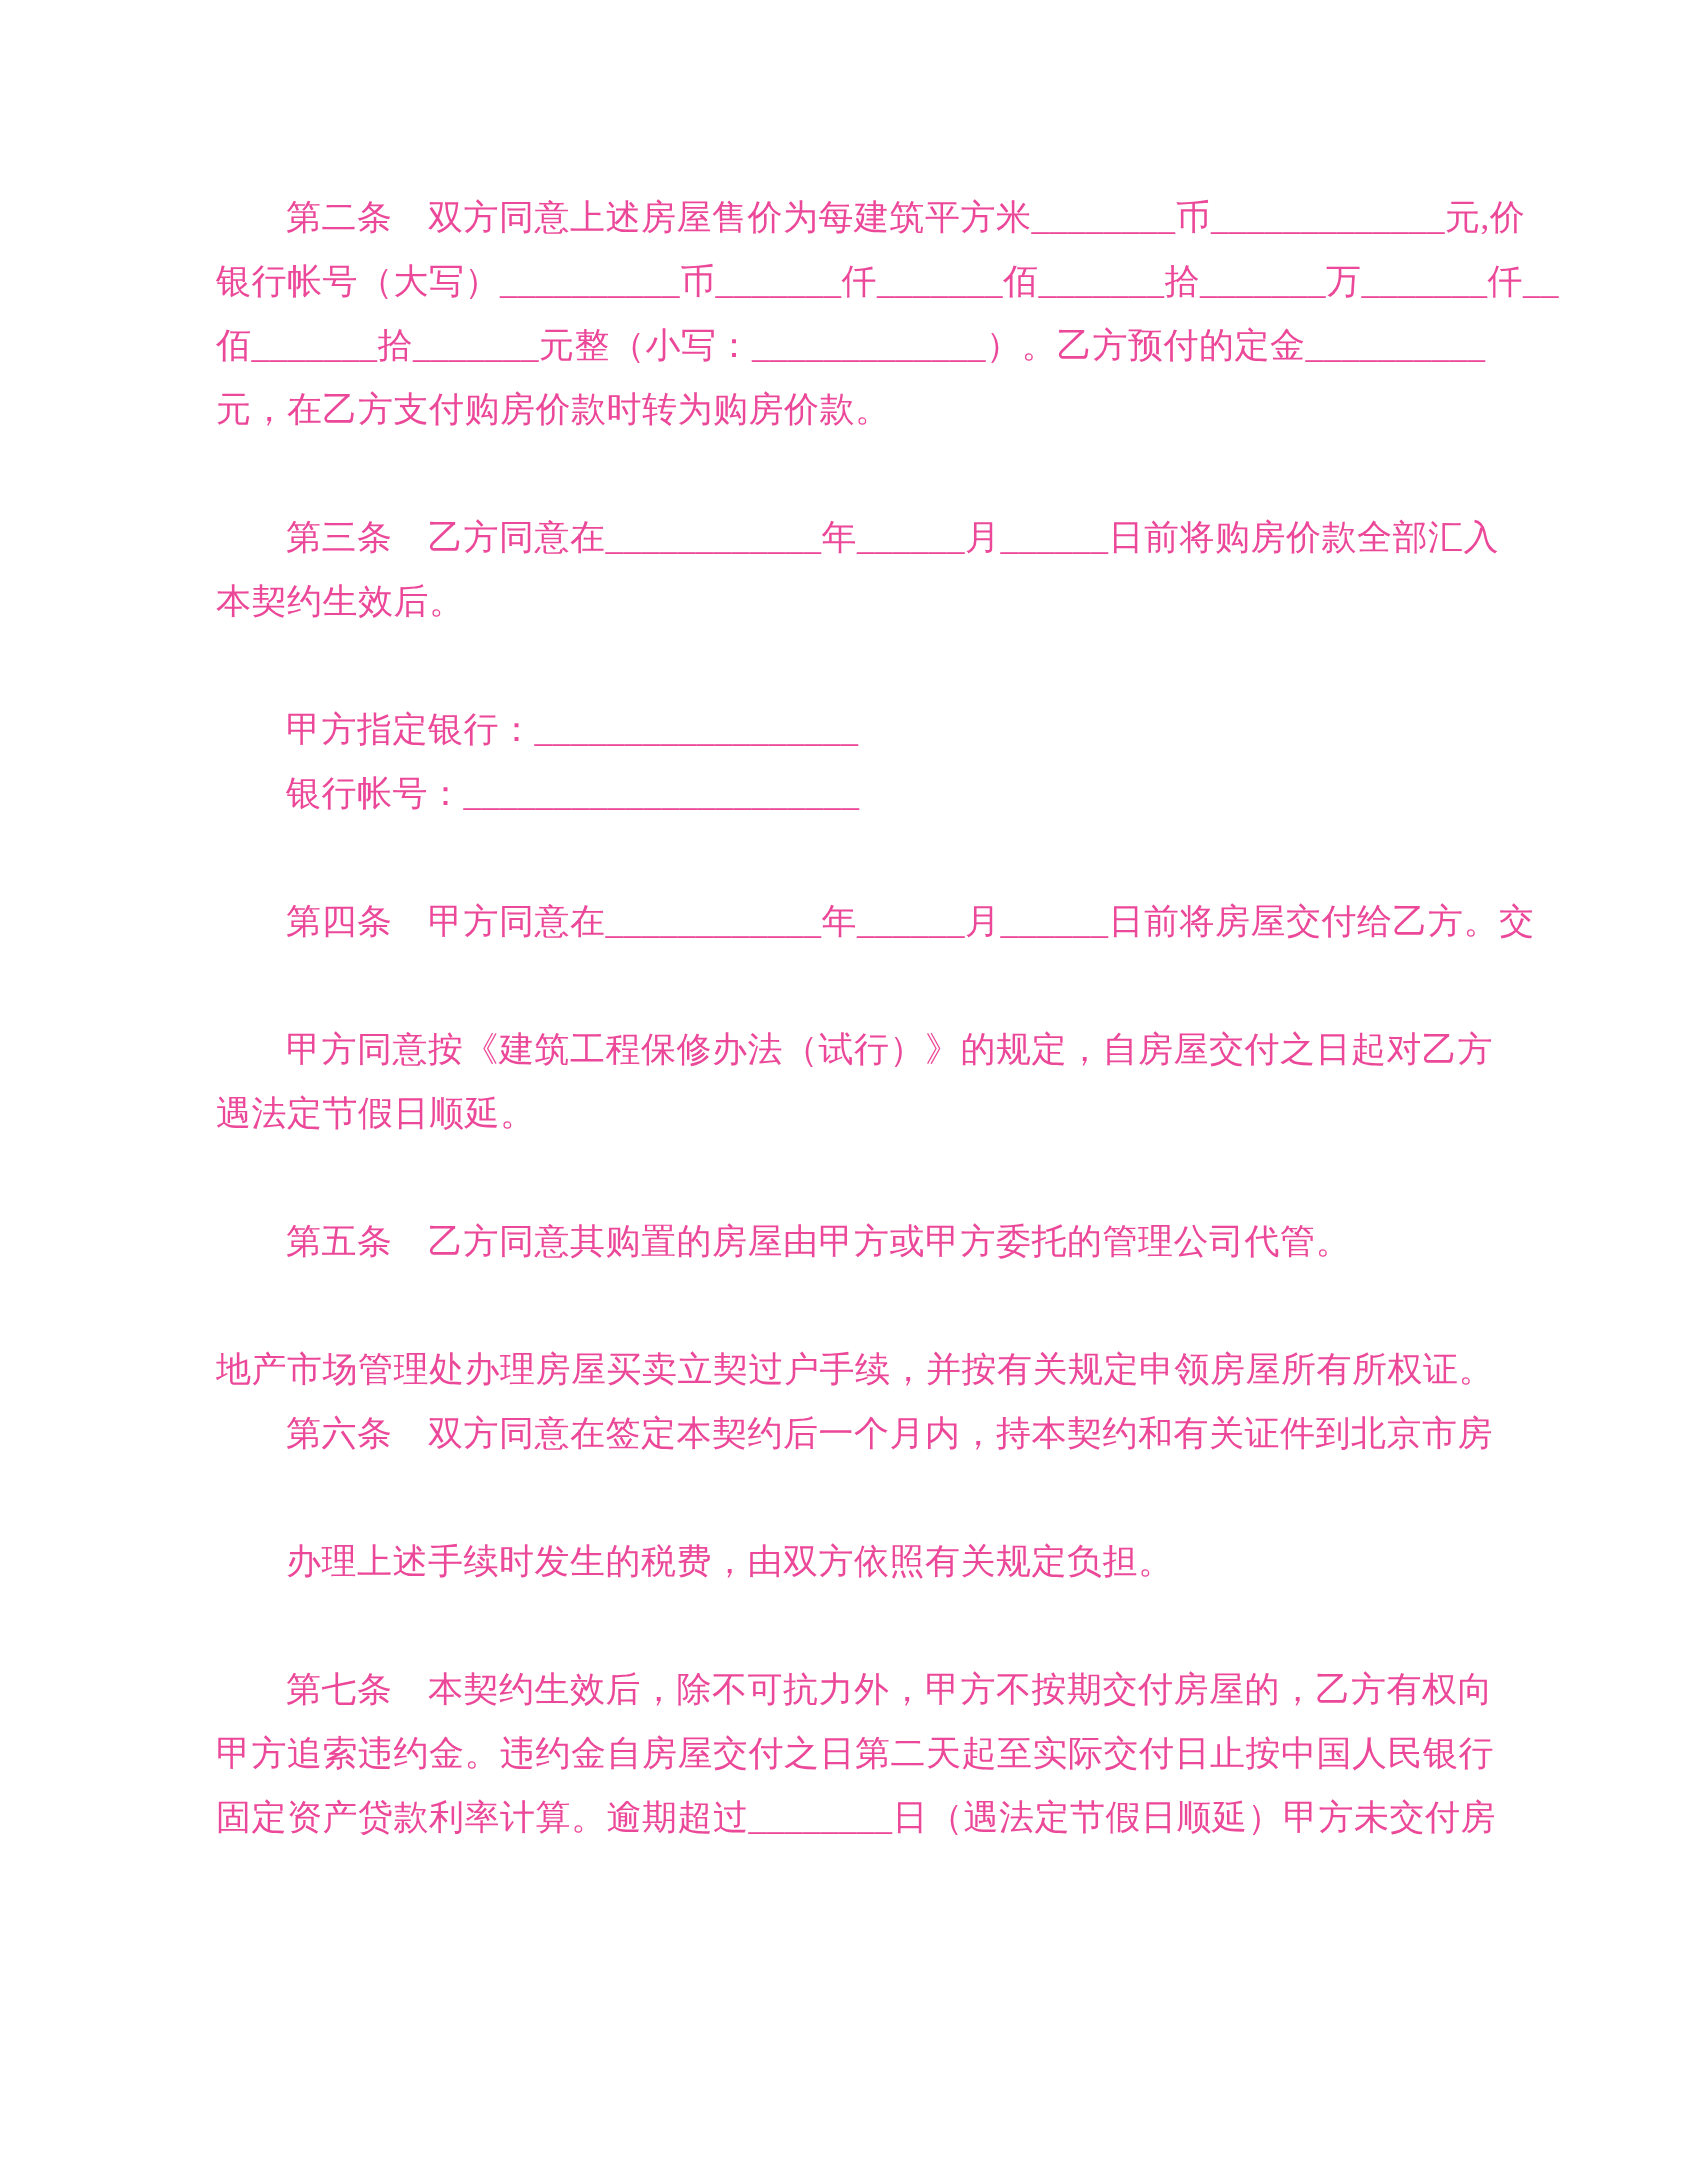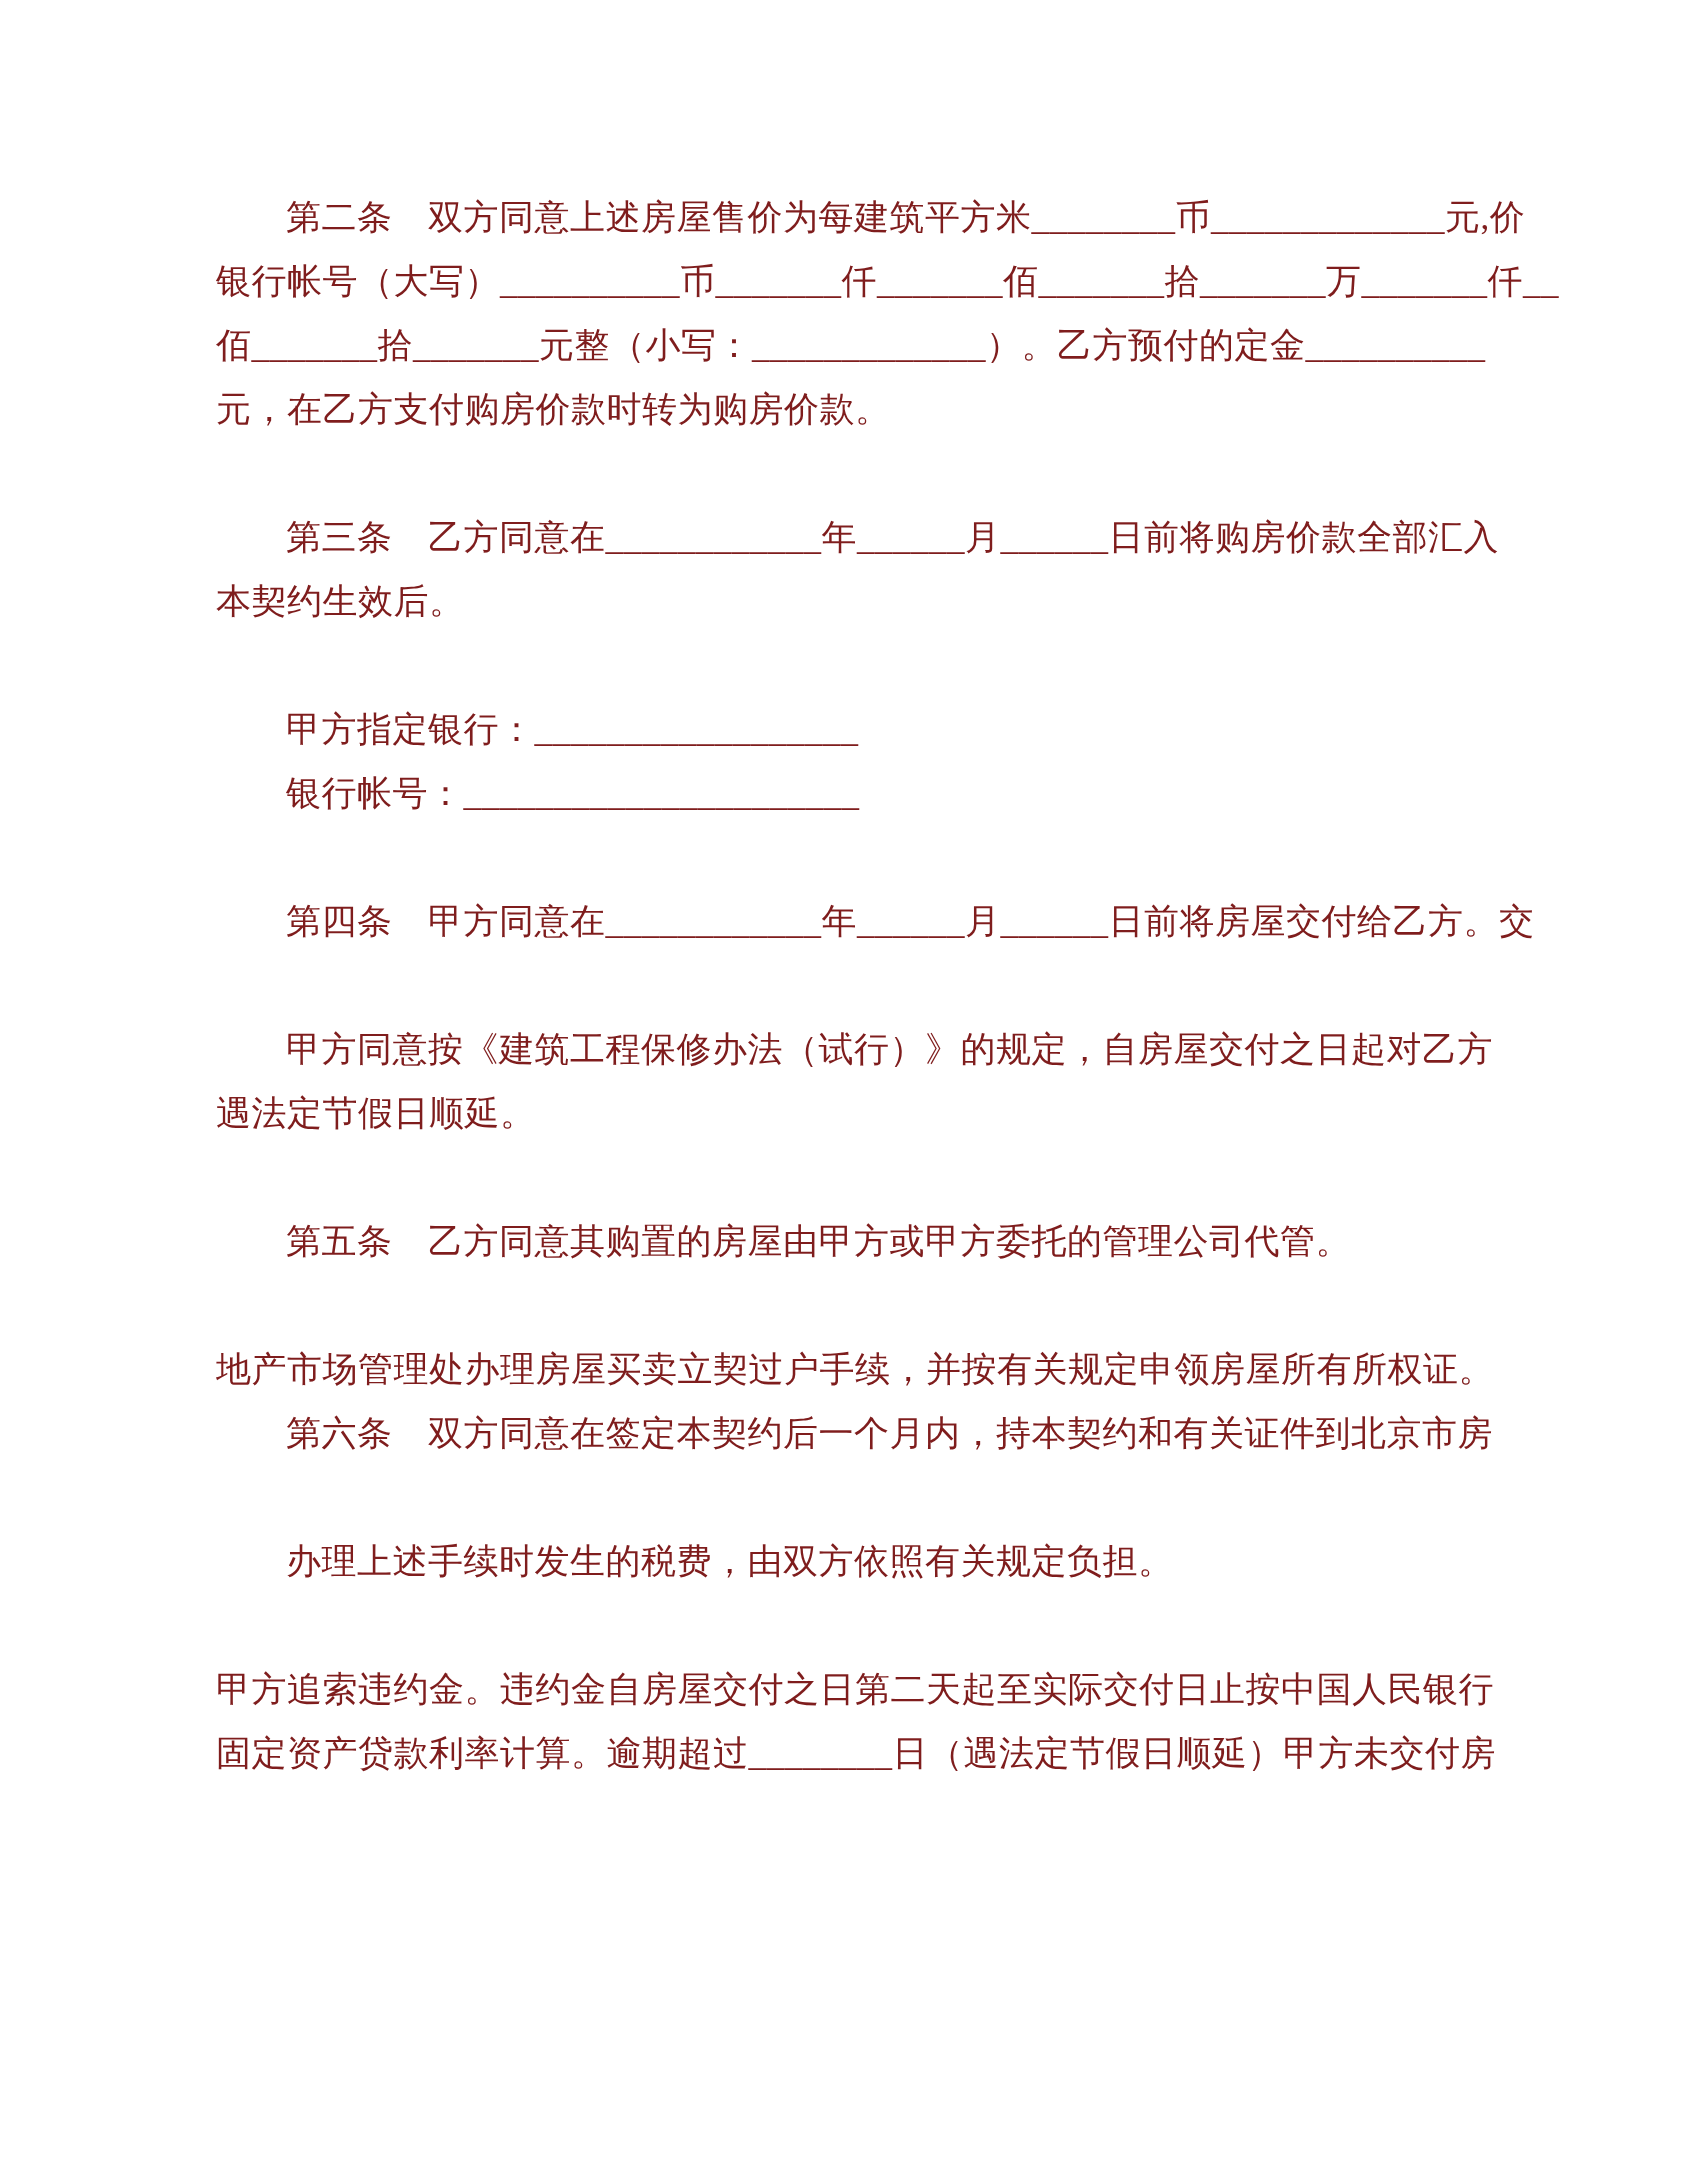--- a/index.html
+++ b/index.html
@@ -11,21 +11,21 @@
     width: 1686px;
     height: 2182px;
     overflow: hidden;
     font-family: "Liberation Serif", "DejaVu Serif", serif;
   }
   .page {
     box-sizing: border-box;
     width: 1686px;
     height: 1694px;
     background: #ffffff;
-    color: #7f1d1d;
+    color: #ec4899;
     padding: 186px 147px 0 216px;
   }
   .doc-body {
     font-size: 35px;
     line-height: 64px;
     letter-spacing: 0.5px;
   }
   .block {
     margin: 0 0 64px 0;
   }
@@ -66,18 +66,19 @@
         <div class="line indent">第五条　乙方同意其购置的房屋由甲方或甲方委托的管理公司代管。</div>
       </div>
       <div class="block">
         <div class="line">地产市场管理处办理房屋买卖立契过户手续，并按有关规定申领房屋所有所权证。</div>
         <div class="line indent">第六条　双方同意在签定本契约后一个月内，持本契约和有关证件到北京市房</div>
       </div>
       <div class="block">
         <div class="line indent">办理上述手续时发生的税费，由双方依照有关规定负担。</div>
       </div>
       <div class="block">
+        <div class="line indent">第七条　本契约生效后，除不可抗力外，甲方不按期交付房屋的，乙方有权向</div>
         <div class="line">甲方追索违约金。违约金自房屋交付之日第二天起至实际交付日止按中国人民银行</div>
         <div class="line">固定资产贷款利率计算。逾期超过________日（遇法定节假日顺延）甲方未交付房</div>
       </div>
     </div>
 </div>
 
 
 </body></html>

